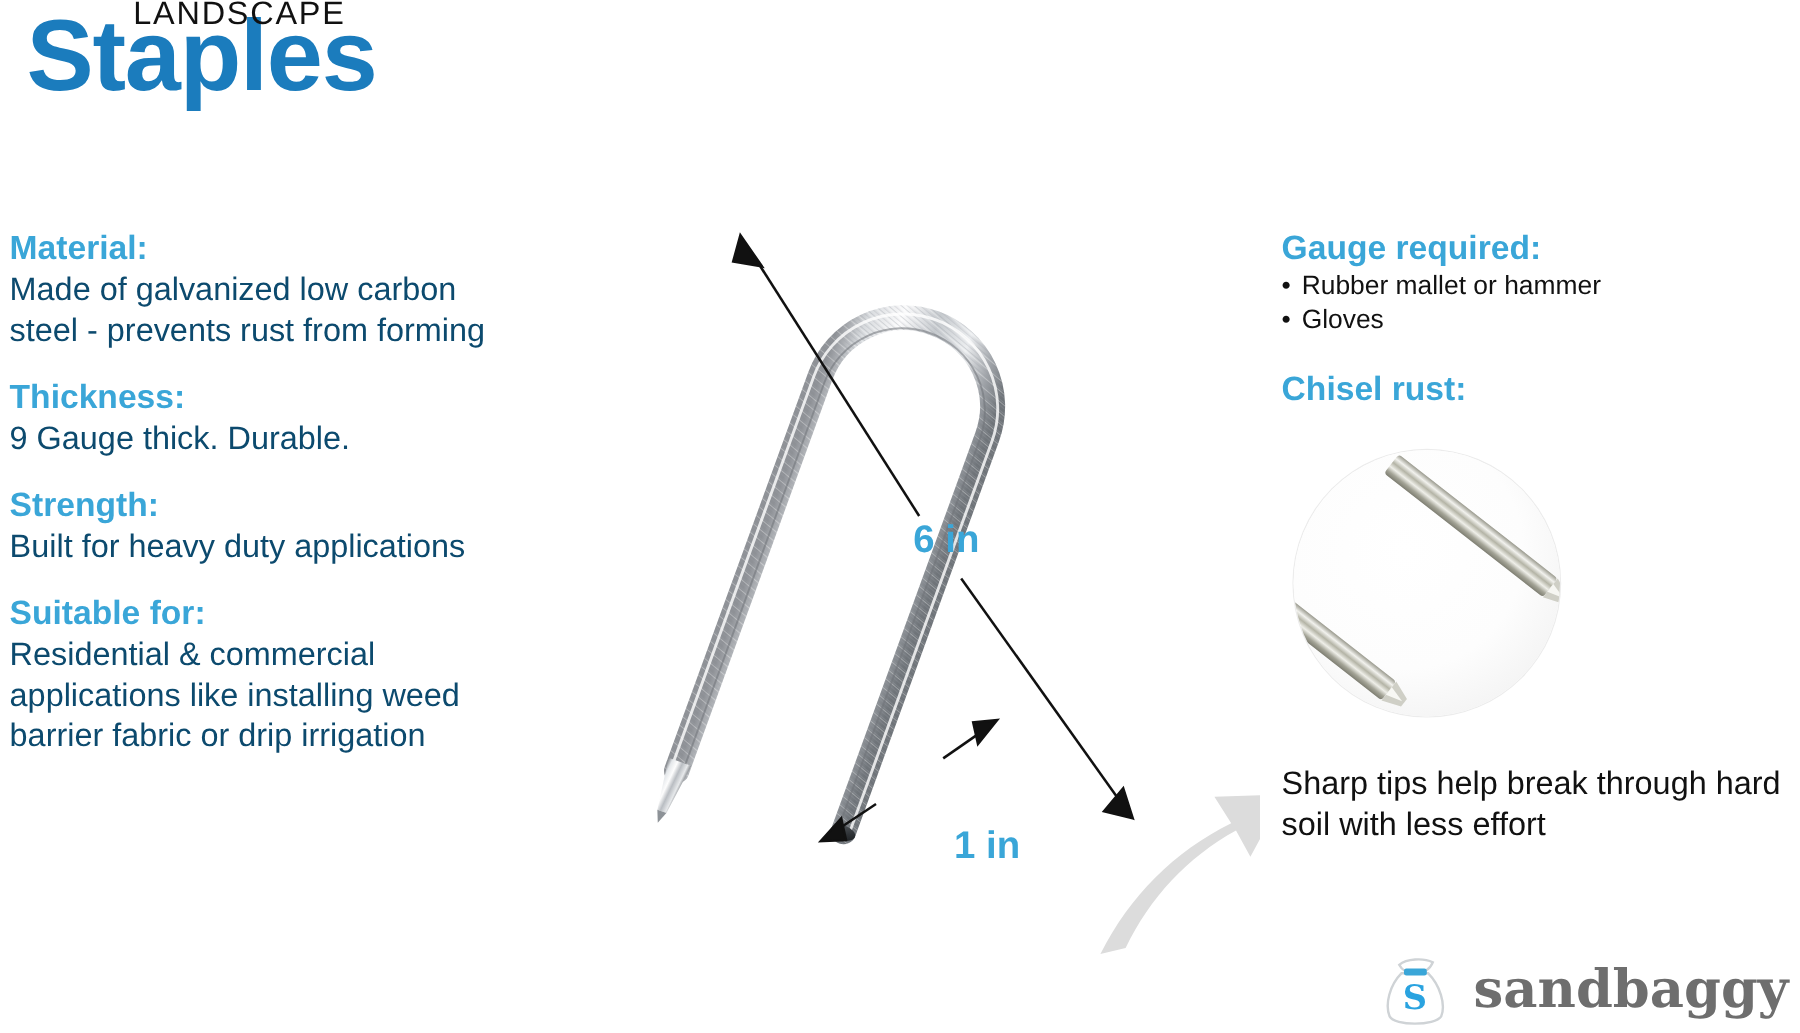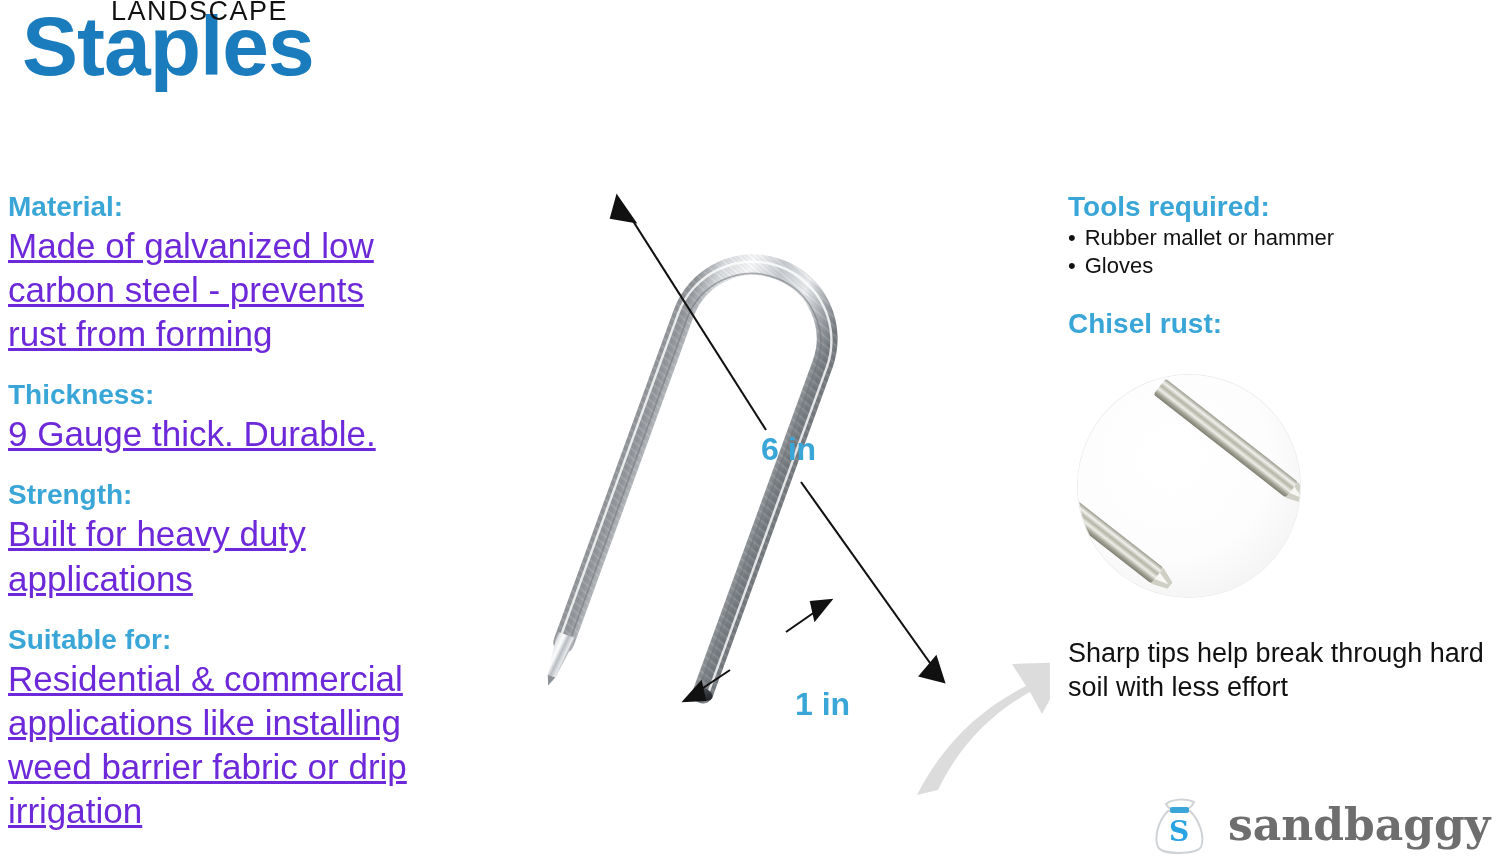--- a/index.html
+++ b/index.html
@@ -15,21 +15,21 @@
       font-weight:700;color:#1b7cbd;line-height:1;letter-spacing:-1px;}
 
   
   .col{position:absolute;}
   .col-left{left:8px;top:190px;width:420px;}
   .col-right{left:1068px;top:190px;width:430px;}
   .sec{margin-bottom:22px;}
   .sec:last-child{margin-bottom:0;}
   .sec-head{color:#3aa6d8;font-weight:700;font-size:28px;line-height:1.18;
       margin:0 0 1px 0;}
-  .sec-body{color:#6d28d9;font-size:35px;line-height:1.26;margin:0;font-weight:400;text-decoration:underline;}
+  .sec-body{color:#0c4a6e;font-size:27px;line-height:1.26;margin:0;font-weight:400;}
   .bullets{margin:0;padding:0;list-style:none;}
   .bullets li{color:#111;font-size:22px;line-height:1.26;}
   .bullets li::before{content:"\2022";margin-right:9px;}
 
   .col-right .sec{margin-bottom:0;}
   .gap-tools{height:28px;}
   .caption{position:absolute;left:1068px;top:636px;width:440px;
       font-size:27px;line-height:1.26;color:#111;}
 
   
@@ -86,21 +86,21 @@
     <div class="sec">
       <p class="sec-head">Suitable for:</p>
       <p class="sec-body">Residential &amp; commercial applications like installing weed barrier fabric or drip irrigation</p>
     </div>
 
   </div>
 
   <div class="col col-right">
 
     <div class="sec">
-      <p class="sec-head">Tools required:</p>
+      <p class="sec-head">Gauge required:</p>
       <ul class="bullets">
         <li>Rubber mallet or hammer</li>
         <li>Gloves</li>
       </ul>
     </div>
 
     <div class="gap-tools"></div>
 
     <div class="sec">
       <p class="sec-head">Chisel rust:</p>

